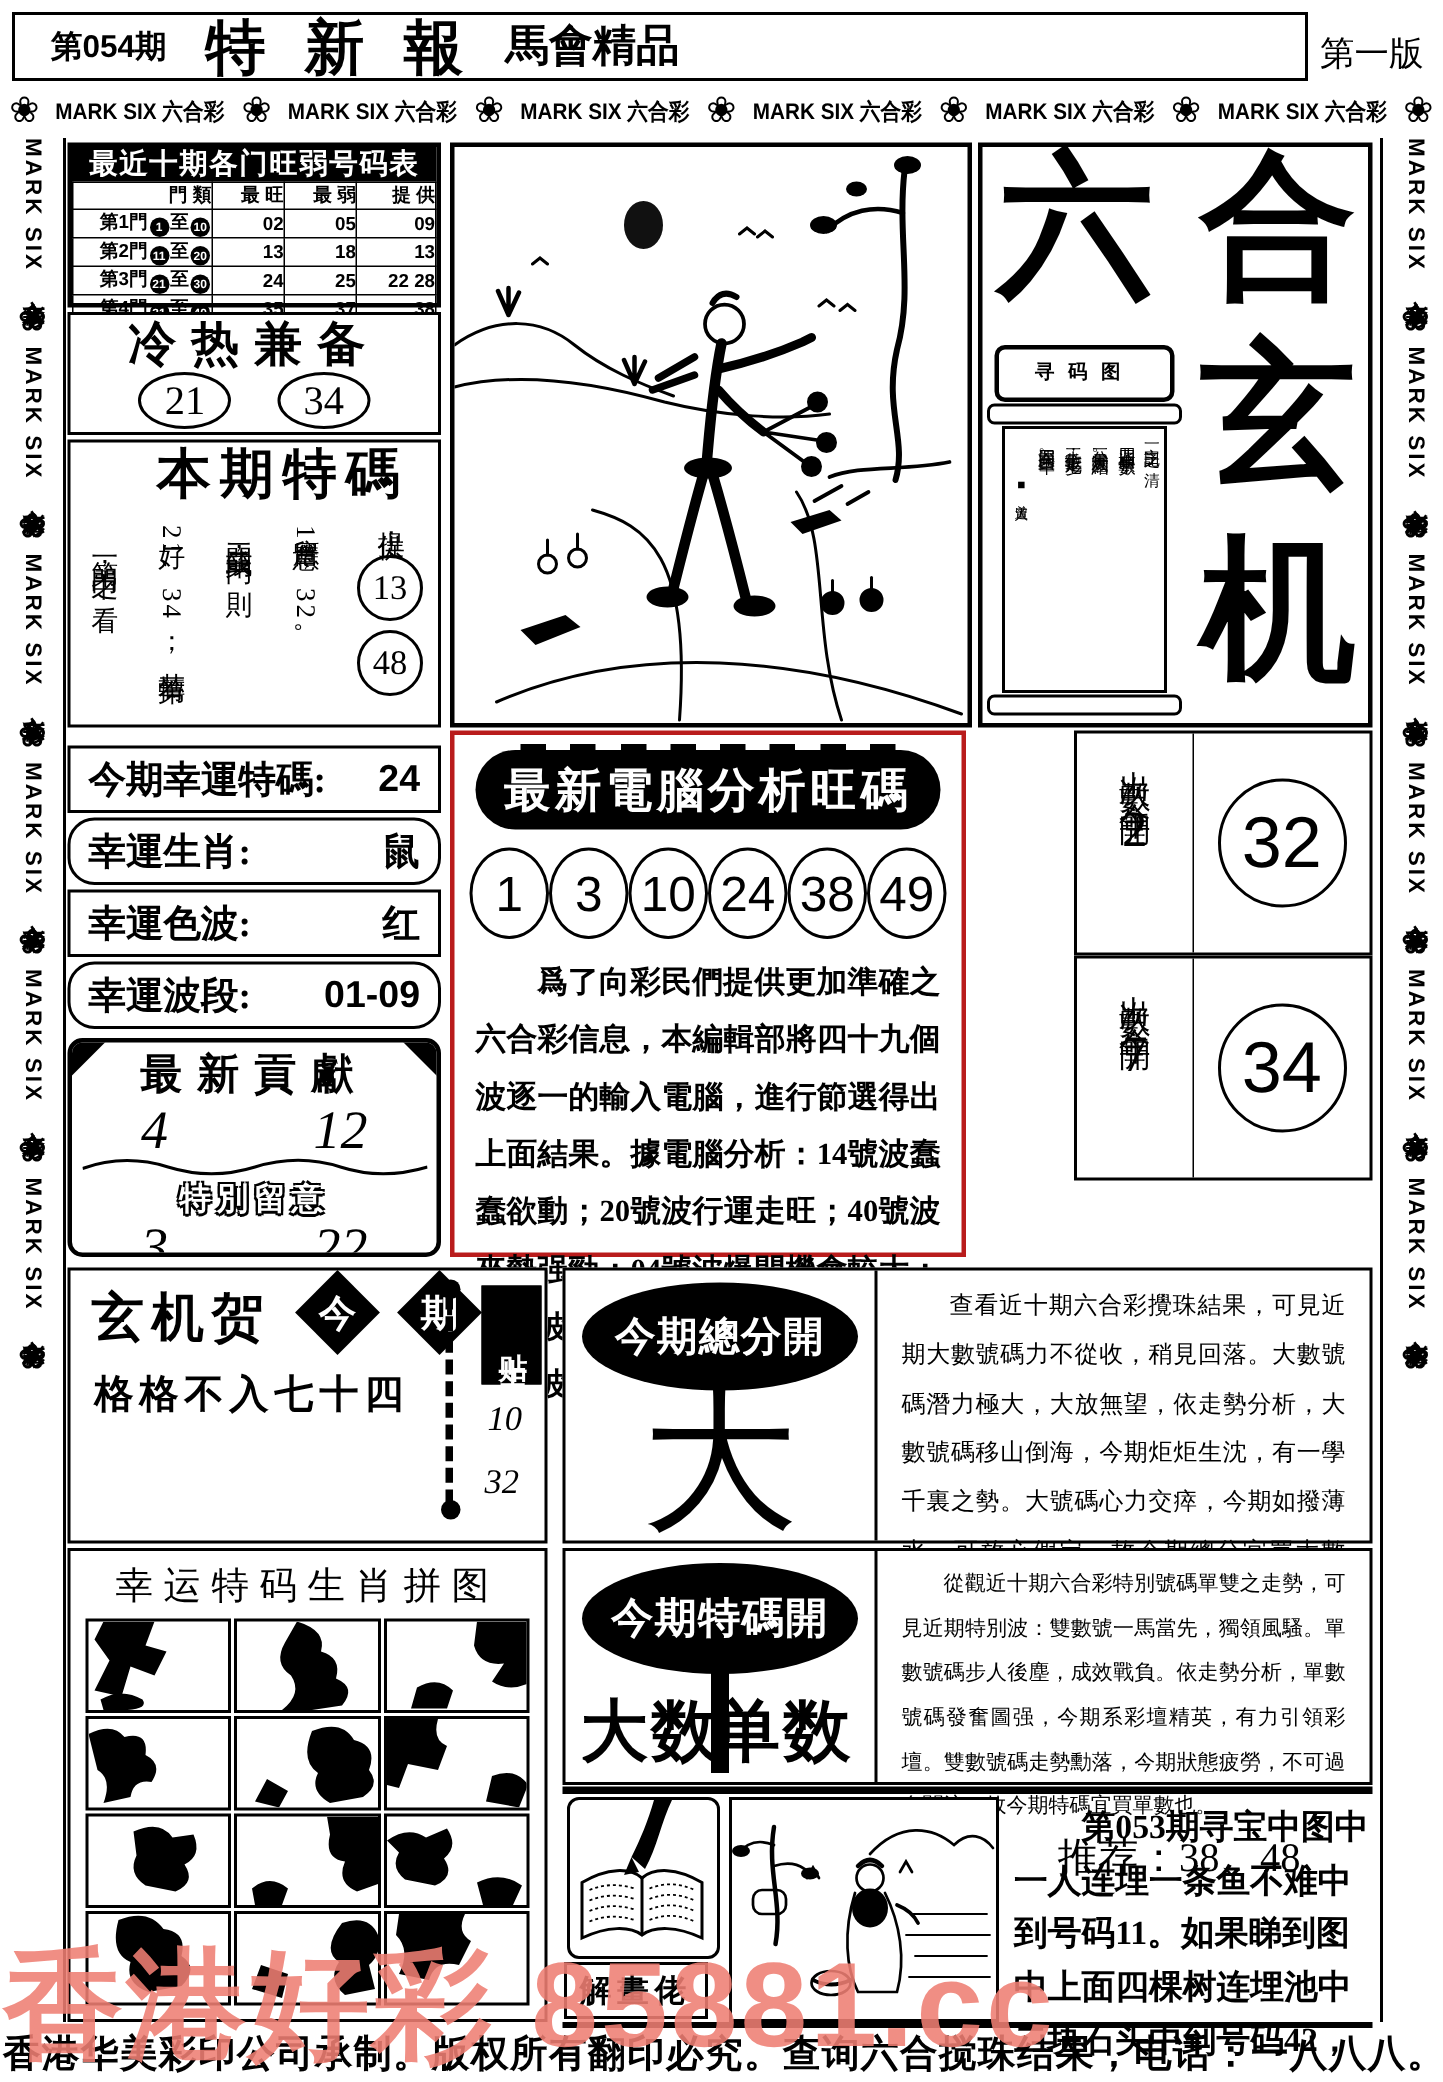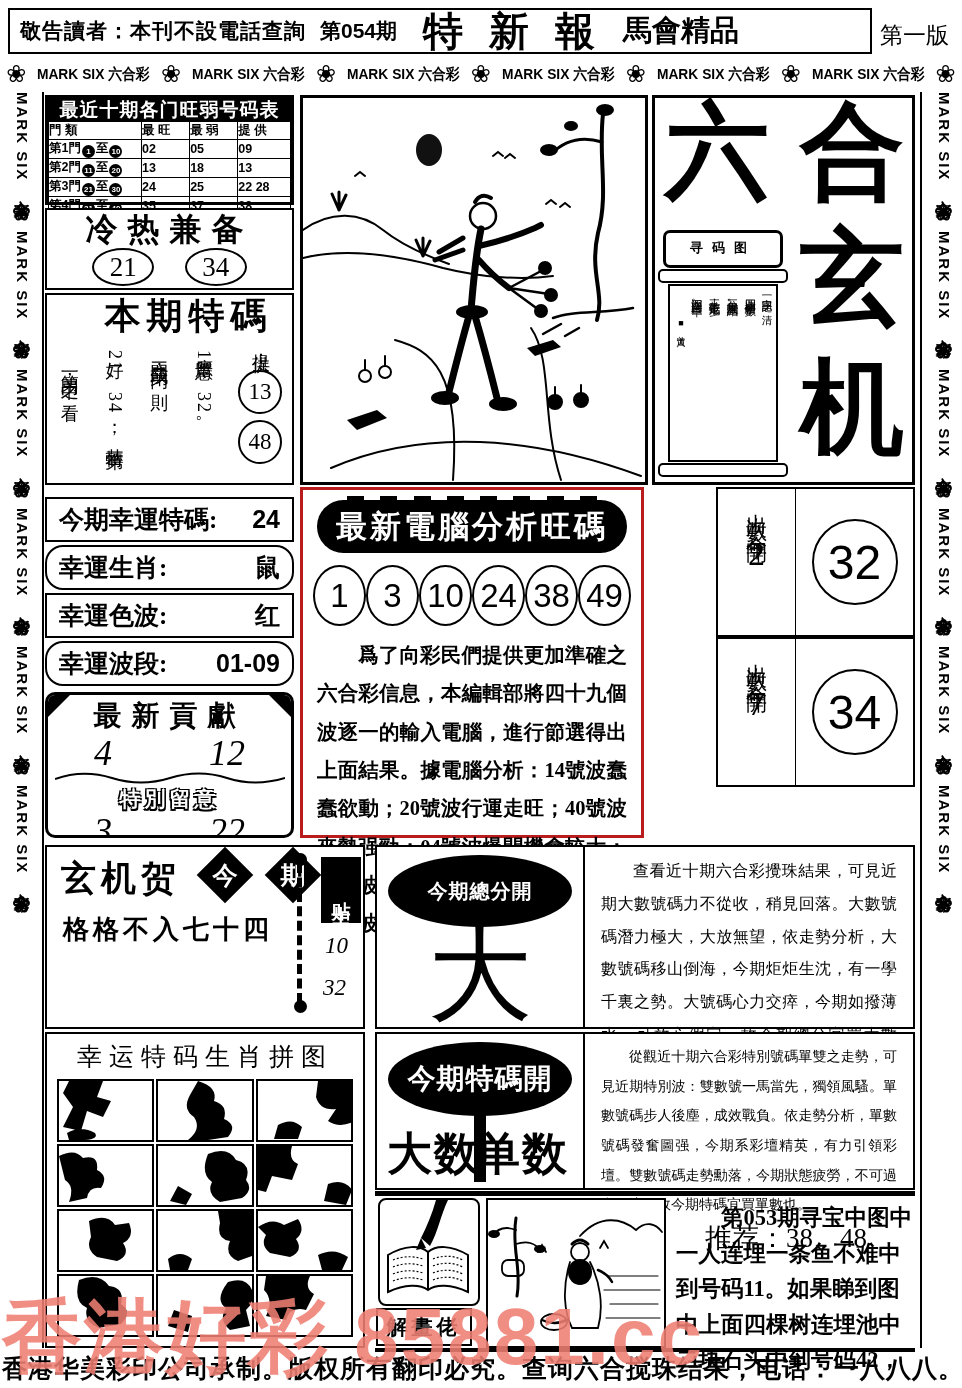--- a/index.html
+++ b/index.html
@@ -28,21 +28,21 @@
          font-weight:bold;font-size:15px;letter-spacing:2px;}
   .strip-left{left:0;border-right:2px solid #000;}
   .strip-right{left:920px;border-left:2px solid #000;}
   .ss-flower{font-size:22px;letter-spacing:0;margin:6px 0;}
   .ss-text{white-space:nowrap;}
 
   
   .tbl-box{left:45px;top:95px;width:249px;height:110px;}
   .tbl-title{background:#000;color:#ffffff;font-weight:bold;font-size:19px;text-align:center;letter-spacing:1px;height:23px;line-height:23px;}
   table.hc{border-collapse:collapse;width:100%;}
-  table.hc th,table.hc td{border:1.5px solid #000;font-size:12.5px;font-weight:bold;text-align:left;padding:0;height:15px;white-space:nowrap;}
+  table.hc th,table.hc td{border:1.5px solid #000;font-size:12.5px;font-weight:bold;text-align:right;padding:0;height:15px;white-space:nowrap;}
   td.door{width:92px;}
   .pill{display:inline-flex;align-items:center;justify-content:center;width:13px;height:13px;border-radius:50%;
         background:#000;color:#fff;font-style:normal;font-size:8px;font-weight:bold;vertical-align:-2px;margin:0 1px;}
 
   
   .coldhot-box{left:45px;top:208px;width:249px;height:82px;}
   .ch-title{font-family:"Liberation Serif",serif;font-size:32px;font-weight:bold;text-align:center;letter-spacing:10px;line-height:1.1;margin-top:2px;}
   .ch-nums{display:flex;justify-content:space-around;padding:0 30px;margin-top:1px;}
   .oval-num{border:2px solid #000;border-radius:50%;width:58px;height:34px;display:flex;align-items:center;justify-content:center;
             font-size:27px;font-family:"Liberation Serif",serif;}
@@ -126,21 +126,21 @@
   .my-dash:before{top:-10px;} .my-dash:after{bottom:-10px;}
   .tip-box{position:absolute;left:274px;top:10px;width:36px;height:62px;background:#000;color:#fff;display:flex;align-items:center;justify-content:center;border:2px solid #000;}
   .tip-box span{writing-mode:vertical-rl;font-size:19px;font-weight:bold;letter-spacing:3px;}
   .tip-n1{position:absolute;left:278px;top:86px;font-size:23px;font-style:italic;font-family:"Liberation Serif",serif;}
   .tip-n2{position:absolute;left:276px;top:128px;font-size:23px;font-style:italic;font-family:"Liberation Serif",serif;}
 
   
   .sect{left:375px;width:540px;border:2px solid #000;box-sizing:border-box;display:flex;position:absolute;background:#fff;}
   .sect-left{width:206px;border-right:2px solid #000;position:relative;display:flex;flex-direction:column;align-items:center;}
   .sect-oval{background:#000;color:#fff;border-radius:50%;width:184px;height:74px;display:flex;align-items:center;justify-content:center;
-             font-size:20px;font-weight:bold;letter-spacing:1px;margin-top:8px;z-index:2;white-space:nowrap;}
+             font-size:27px;font-weight:bold;letter-spacing:1px;margin-top:8px;z-index:2;white-space:nowrap;}
   .big-da{font-family:"Liberation Serif",serif;font-size:104px;line-height:1;margin-top:-4px;}
   .sect-right{flex:1;padding:8px 16px 4px;display:flex;flex-direction:column;}
   .sect-par{font-family:"Liberation Serif",serif;text-align:justify;text-indent:2em;margin:0;}
   .sect-rec{font-family:"Liberation Serif",serif;text-align:right;padding-right:30px;}
   .stem{position:absolute;left:50%;top:72px;transform:translateX(-50%);width:12px;bottom:6px;background:#000;}
   .duo{position:absolute;bottom:4px;font-family:"Liberation Serif",serif;font-size:45px;font-weight:bold;letter-spacing:2px;}
   .duo.l{left:10px;} .duo.r{right:14px;}
 
   
   .puzzle-box{left:45px;top:1032px;width:320px;height:316px;}
@@ -161,21 +161,20 @@
 
   .watermark{left:2px;top:1284px;position:absolute;font-size:80px;font-weight:900;letter-spacing:2px;white-space:nowrap;
              color:#ef7f74;opacity:.88;z-index:60;pointer-events:none;font-family:"Liberation Sans",sans-serif;}
 </style>
 </head>
 <body>
 
 <div class="page">
 
   <div class="abs hdr-box">
-    <span class="hdr-notice">敬告讀者：本刊不設電話查詢</span>
     <span class="hdr-issue">第054期</span>
     <span class="hdr-mast">特新報</span>
     <span class="hdr-sub">馬會精品</span>
   </div>
   <div class="abs edition">第一版</div>
 
   <div class="abs flower-row">
     <span class="fl">❀</span>
     <span class="fb">MARK SIX 六合彩</span>
     <span class="fl">❀</span>

